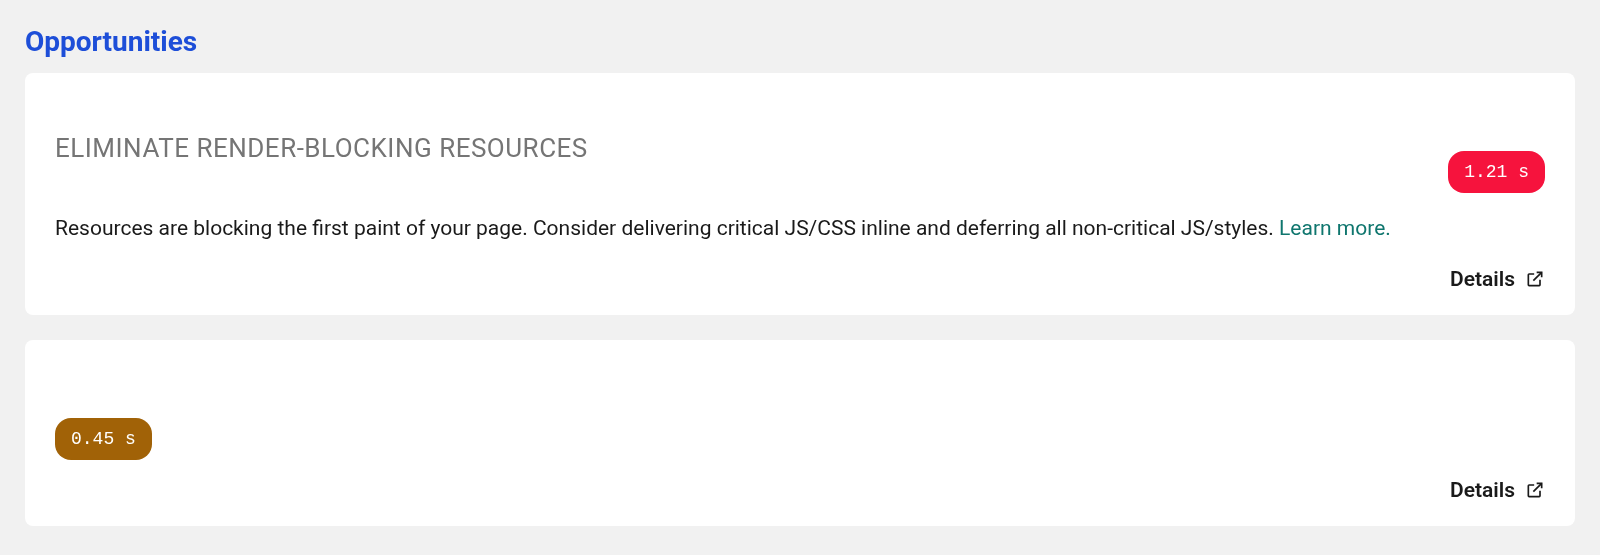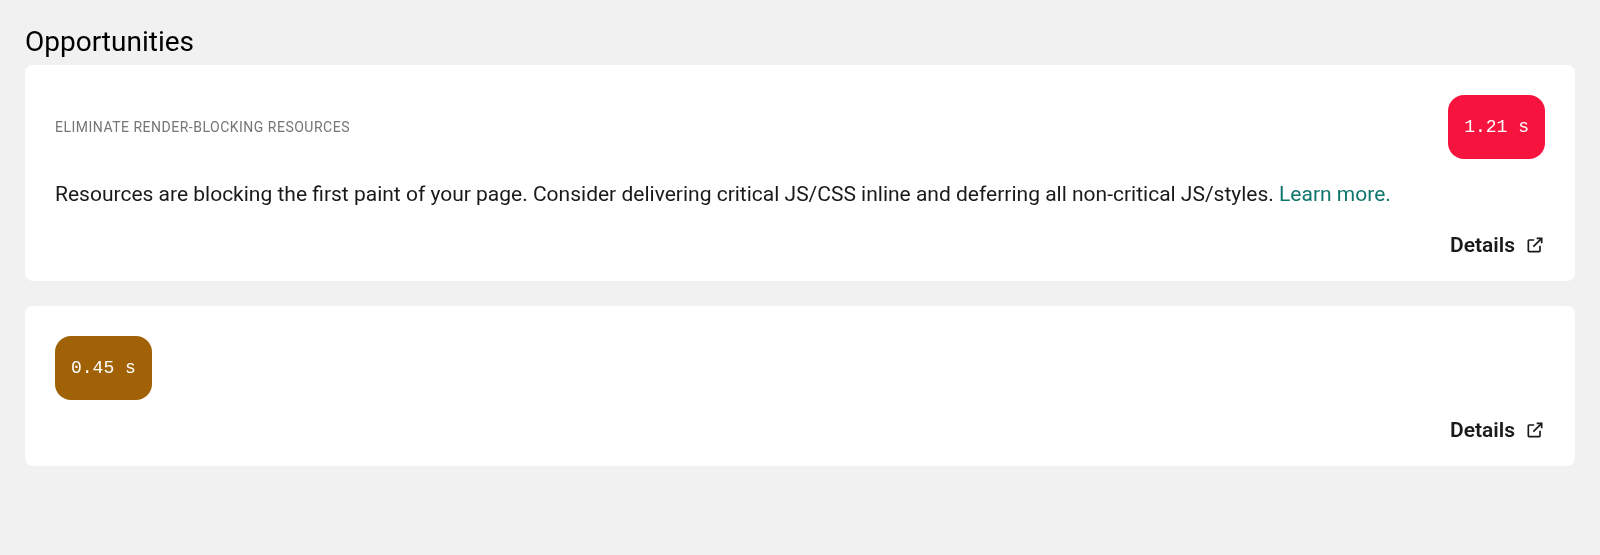--- a/index.html
+++ b/index.html
@@ -8,50 +8,51 @@
       box-sizing: border-box;
     }
     body {
       font-family: -apple-system, BlinkMacSystemFont, "Segoe UI", Roboto, Helvetica, Arial, sans-serif;
       background: #f1f1f1;
       padding: 25px 25px 25px 25px;
       width: 1600px;
     }
     .section-title {
       font-size: 28px;
-      font-weight: 400;
-      color: #000000;
-      margin-bottom: 7px;
+      font-weight: 700;
+      color: #1d4ed8;
+      margin-bottom: 15px;
     }
     .card {
       background: #fff;
       border-radius: 8px;
       padding: 30px 30px 24px 30px;
       margin-bottom: 25px;
     }
     .card-header {
       display: flex;
       justify-content: space-between;
       align-items: center;
       margin-bottom: 18px;
     }
     .card-title {
-      font-size: 14px;
+      font-size: 26px;
       font-weight: 400;
       color: #757575;
       letter-spacing: 0.5px;
     }
     .badge {
       font-family: "SFMono-Regular", Consolas, "Liberation Mono", Menlo, monospace;
       font-size: 18px;
       font-weight: 500;
       color: #fff;
-      padding: 22px 16px;
+      padding: 11px 16px;
       border-radius: 16px;
       white-space: nowrap;
+      margin-top: 48px;
     }
     .badge-red {
       background: #f6133d;
     }
     .badge-orange {
       background: #a16207;
     }
     .card-description {
       font-size: 21px;
       line-height: 1.7;

